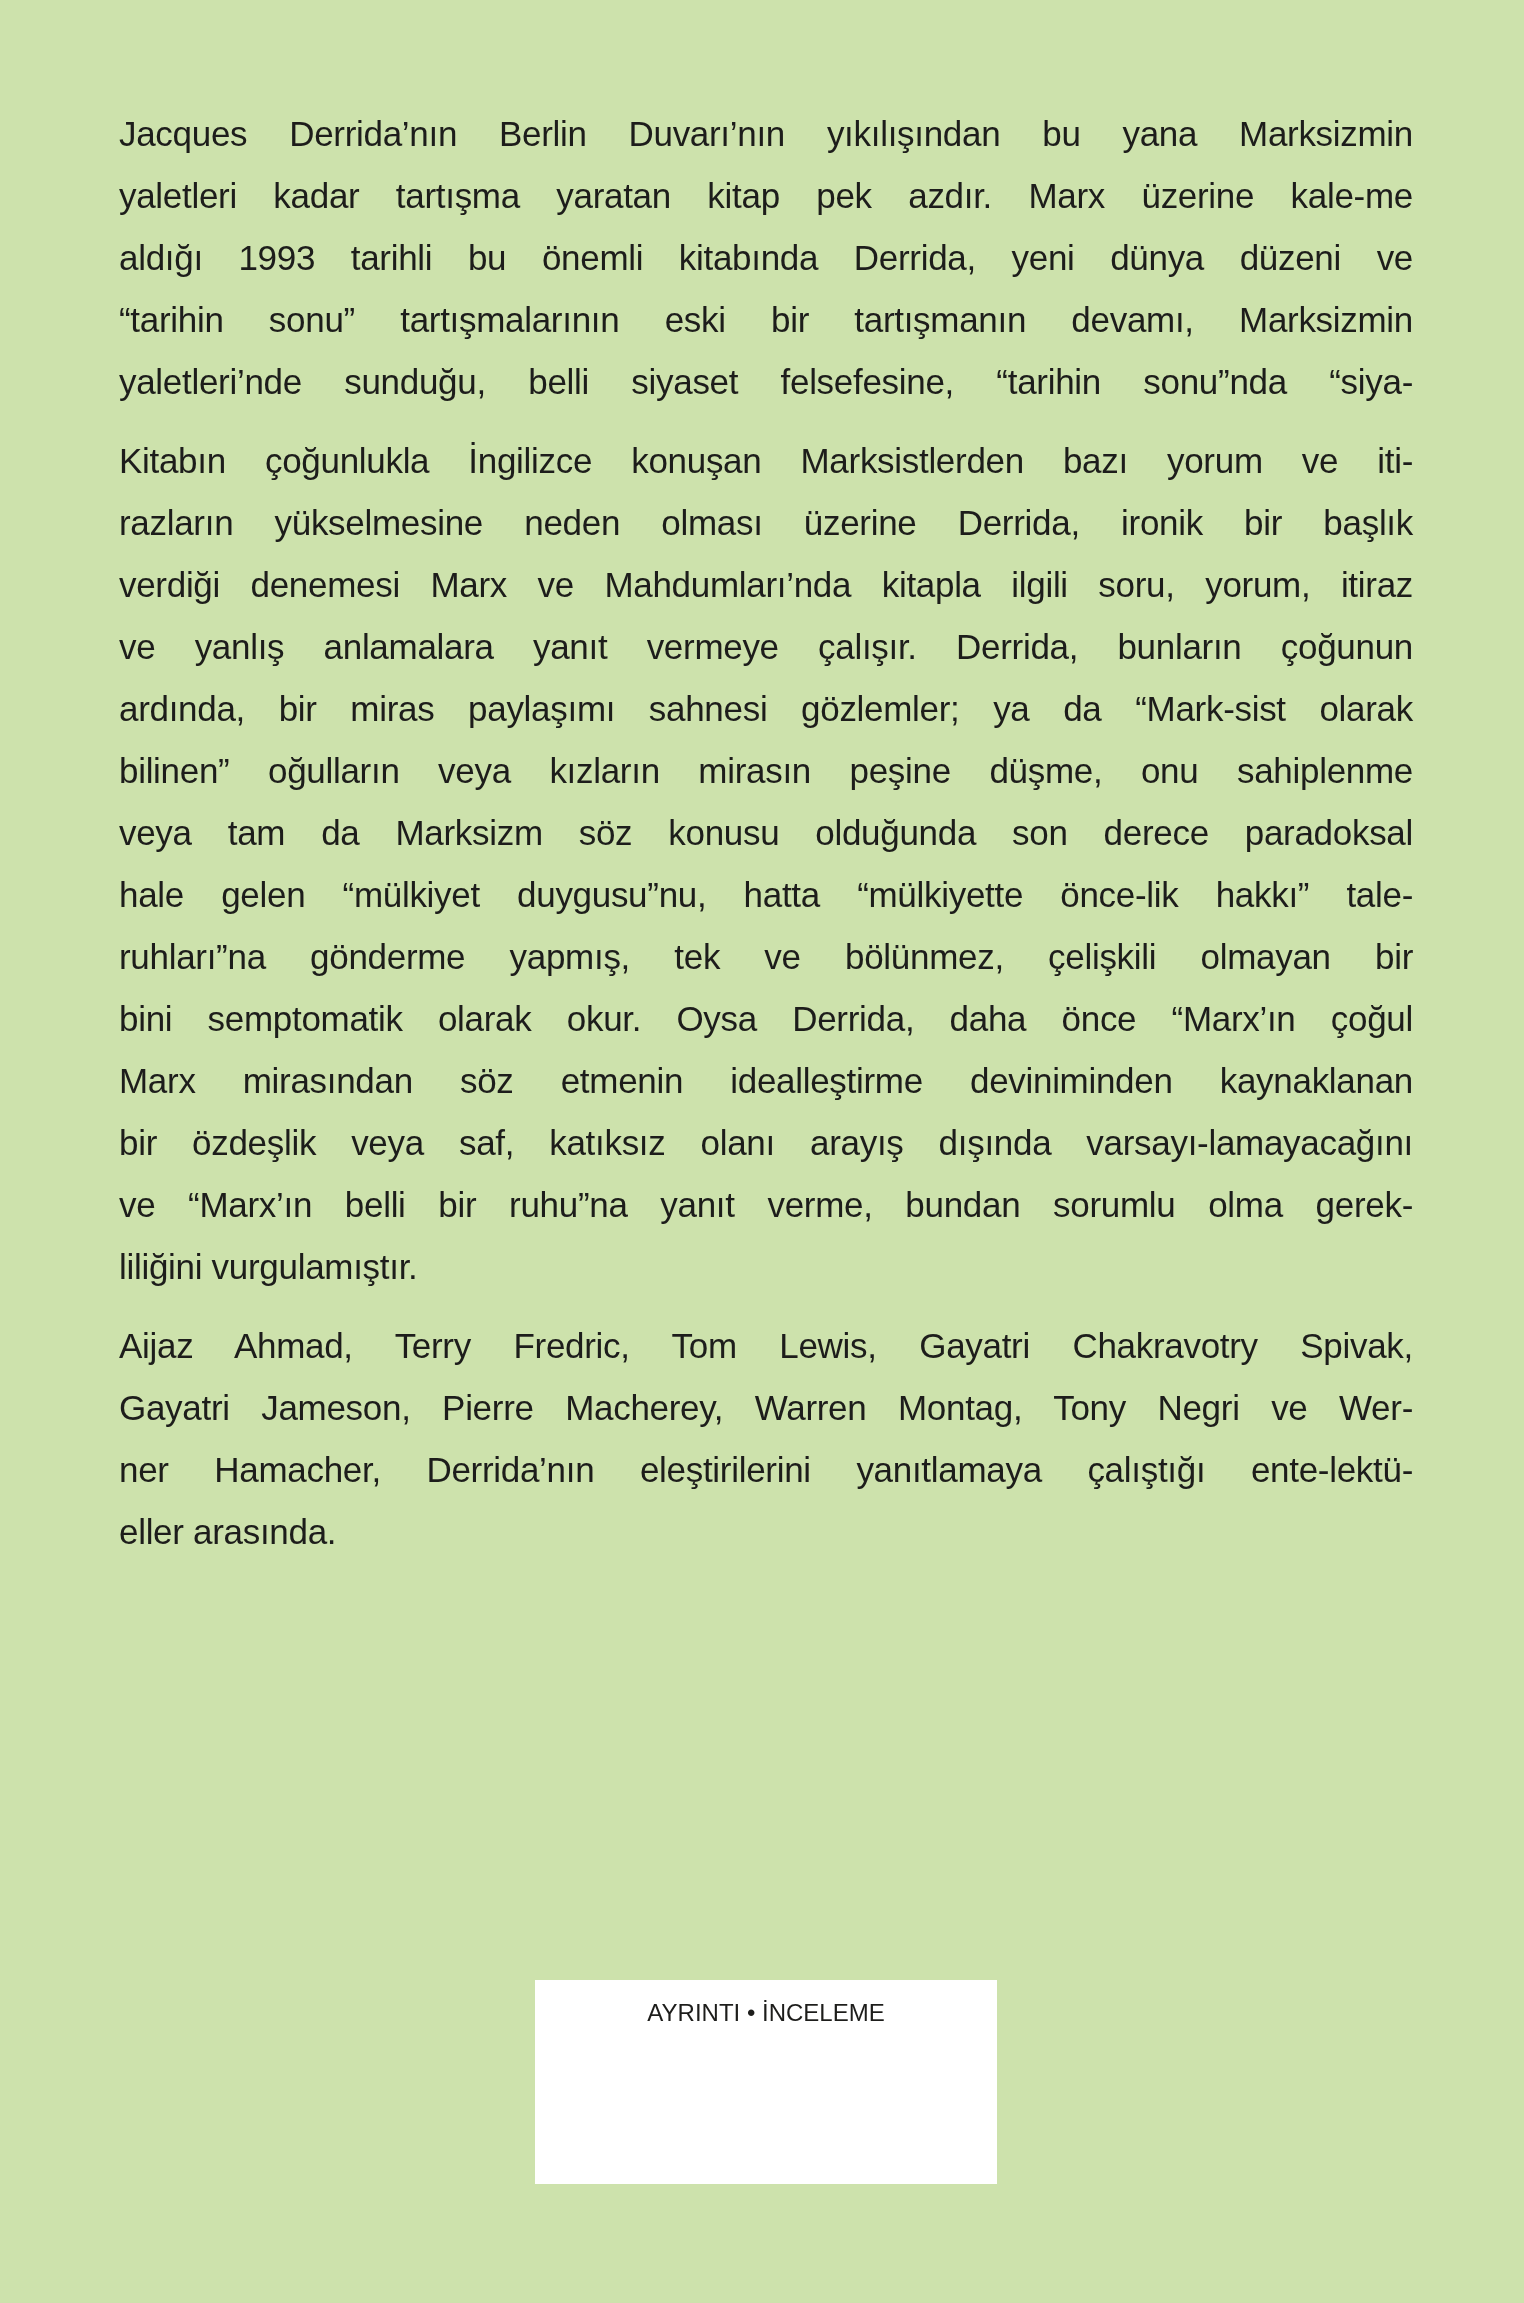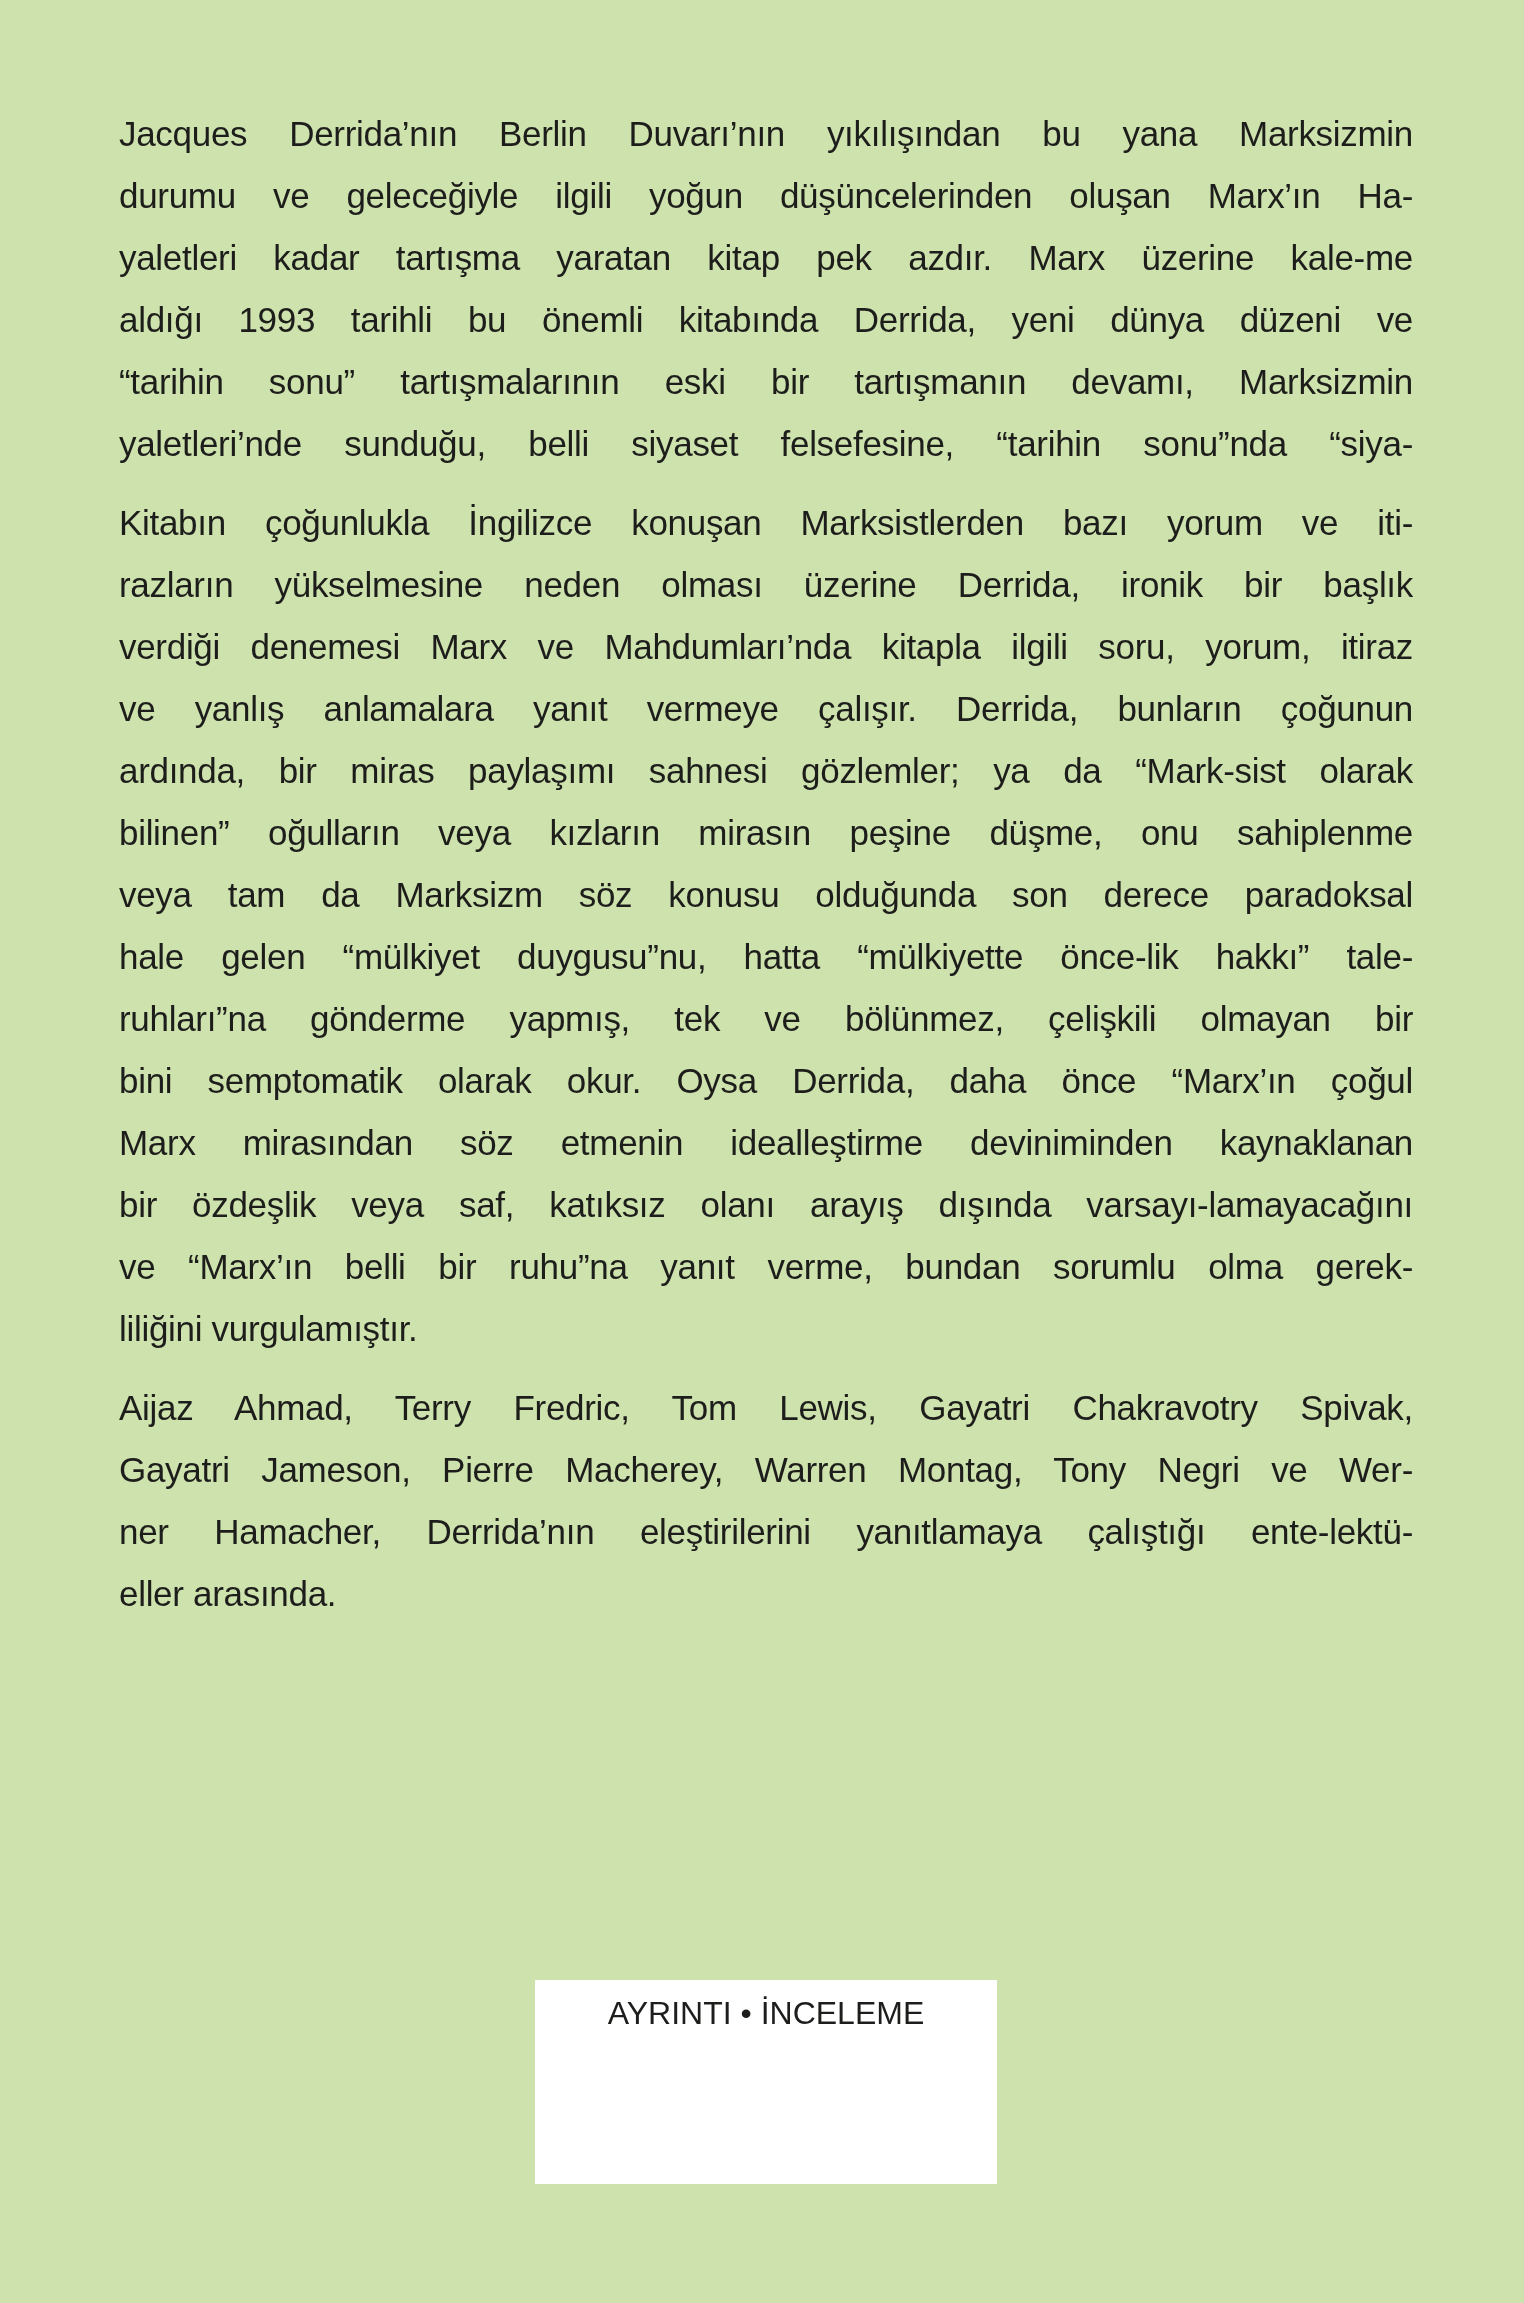--- a/index.html
+++ b/index.html
@@ -46,36 +46,35 @@
     position: absolute;
     left: 535px;
     top: 1980px;
     width: 462px;
     height: 204px;
     background: #ffffff;
   }
   .publisher-label {
     margin-top: 13px;
     text-align: center;
-    font-size: 32px;
+    font-size: 24px;
     line-height: 40px;
     letter-spacing: 0px;
     color: #1d1d1b;
   }
 </style>
 </head>
 <body style="background: rgb(205, 226, 172); color: rgb(29, 29, 27);">
 
 <div class="back-cover">
 
   <div class="text-block">
 
     <div class="paragraph">
       <div class="line">Jacques Derrida’nın Berlin Duvarı’nın yıkılışından bu yana Marksizmin</div>
-      <div class="line">durumu ve geleceğiyle ilgili yoğun düşüncelerinden oluşan Marx’ın Ha-</div>
       <div class="line">yaletleri kadar tartışma yaratan kitap pek azdır. Marx üzerine kale-me</div>
       <div class="line">aldığı 1993 tarihli bu önemli kitabında Derrida, yeni dünya düzeni ve</div>
       <div class="line">“tarihin sonu” tartışmalarının eski bir tartışmanın devamı, Marksizmin</div>
       <div class="line">yaletleri’nde sunduğu, belli siyaset felsefesine, “tarihin sonu”nda “siya-</div>
     </div>
 
     <div class="paragraph">
       <div class="line">Kitabın çoğunlukla İngilizce konuşan Marksistlerden bazı yorum ve iti-</div>
       <div class="line">razların yükselmesine neden olması üzerine Derrida, ironik bir başlık</div>
       <div class="line">verdiği denemesi Marx ve Mahdumları’nda kitapla ilgili soru, yorum, itiraz</div>

